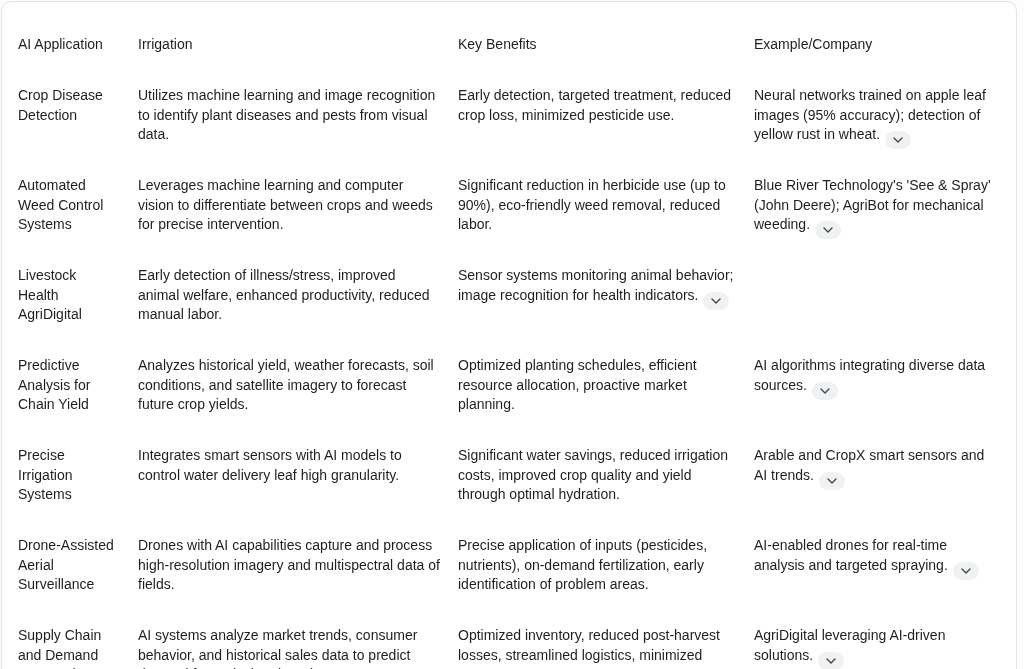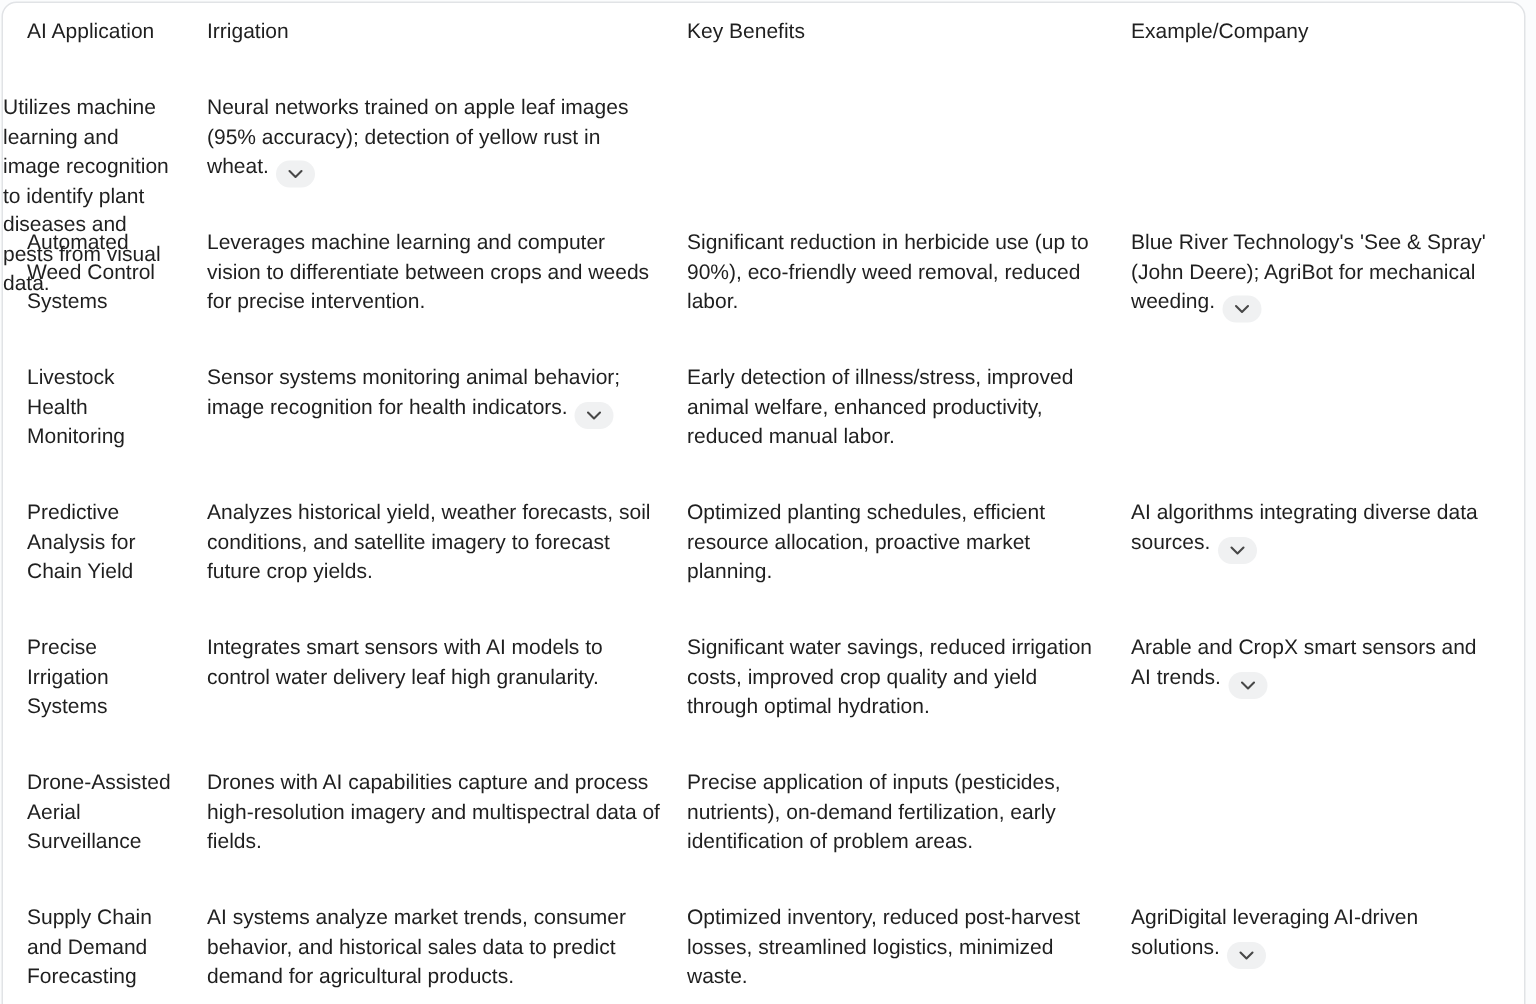--- a/index.html
+++ b/index.html
@@ -26,20 +26,21 @@
     grid-template-columns: 136px 320px 296px 1fr;
     align-items: start;
   }
   .trow.header { height: 51px; }
   .trow.body   { height: 90px; }
   .cell {
     padding-right: 18px;
     font-size: 14px;
     line-height: 19.5px;
     color: #1f1f1f;
+    margin-top: 24px;
   }
   .cell.first { padding-left: 16px; padding-right: 24px; }
   .header .cell { color: #1f1f1f; }
   .chip {
     display: inline-flex;
     align-items: center;
     justify-content: center;
     width: 26px;
     height: 18px;
     margin-left: 5px;
@@ -58,47 +59,49 @@
 <div class="table-card">
   <div>
     <div class="trow header">
       <div class="cell first">AI Application</div>
       <div class="cell">Irrigation</div>
       <div class="cell">Key Benefits</div>
       <div class="cell">Example/Company</div>
     </div>
     <div id="rows-container">
   <div class="trow body">
+    <div class="cell first"><span class="cell-text">Crop Disease Detection</span></div>
     <div class="cell"><span class="cell-text">Utilizes machine learning and image recognition to identify plant diseases and pests from visual data.</span></div>
+    <div class="cell"><span class="cell-text">Early detection, targeted treatment, reduced crop loss, minimized pesticide use.</span></div>
     <div class="cell"><span class="cell-text">Neural networks trained on apple leaf images (95% accuracy); detection of yellow rust in wheat.</span><button class="chip">
               <svg width="10" height="6" viewBox="0 0 10 6" fill="none">
                 <path d="M1 1 L5 5 L9 1" stroke="#474747" stroke-width="1.4" stroke-linecap="round" stroke-linejoin="round"></path>
               </svg>
             </button></div>
   </div>
 
   <div class="trow body">
     <div class="cell first"><span class="cell-text">Automated Weed Control Systems</span></div>
     <div class="cell"><span class="cell-text">Leverages machine learning and computer vision to differentiate between crops and weeds for precise intervention.</span></div>
     <div class="cell"><span class="cell-text">Significant reduction in herbicide use (up to 90%), eco-friendly weed removal, reduced labor.</span></div>
     <div class="cell"><span class="cell-text">Blue River Technology's 'See &amp; Spray' (John Deere); AgriBot for mechanical weeding.</span><button class="chip">
               <svg width="10" height="6" viewBox="0 0 10 6" fill="none">
                 <path d="M1 1 L5 5 L9 1" stroke="#474747" stroke-width="1.4" stroke-linecap="round" stroke-linejoin="round"></path>
               </svg>
             </button></div>
   </div>
 
   <div class="trow body">
-    <div class="cell first"><span class="cell-text">Livestock Health Monitoring</span></div>
+    <div class="cell first"><span class="cell-text">Livestock Health AgriDigital</span></div>
+    <div class="cell"><span class="cell-text">Early detection of illness/stress, improved animal welfare, enhanced productivity, reduced manual labor.</span></div>
     <div class="cell"><span class="cell-text">Sensor systems monitoring animal behavior; image recognition for health indicators.</span><button class="chip">
               <svg width="10" height="6" viewBox="0 0 10 6" fill="none">
                 <path d="M1 1 L5 5 L9 1" stroke="#474747" stroke-width="1.4" stroke-linecap="round" stroke-linejoin="round"></path>
               </svg>
             </button></div>
-    <div class="cell"><span class="cell-text">Early detection of illness/stress, improved animal welfare, enhanced productivity, reduced manual labor.</span></div>
   </div>
 
   <div class="trow body">
     <div class="cell first"><span class="cell-text">Predictive Analysis for Chain Yield</span></div>
     <div class="cell"><span class="cell-text">Analyzes historical yield, weather forecasts, soil conditions, and satellite imagery to forecast future crop yields.</span></div>
     <div class="cell"><span class="cell-text">Optimized planting schedules, efficient resource allocation, proactive market planning.</span></div>
     <div class="cell"><span class="cell-text">AI algorithms integrating diverse data sources.</span><button class="chip">
               <svg width="10" height="6" viewBox="0 0 10 6" fill="none">
                 <path d="M1 1 L5 5 L9 1" stroke="#474747" stroke-width="1.4" stroke-linecap="round" stroke-linejoin="round"></path>
               </svg>
@@ -113,20 +116,25 @@
               <svg width="10" height="6" viewBox="0 0 10 6" fill="none">
                 <path d="M1 1 L5 5 L9 1" stroke="#474747" stroke-width="1.4" stroke-linecap="round" stroke-linejoin="round"></path>
               </svg>
             </button></div>
   </div>
 
   <div class="trow body">
     <div class="cell first"><span class="cell-text">Drone-Assisted Aerial Surveillance</span></div>
     <div class="cell"><span class="cell-text">Drones with AI capabilities capture and process high-resolution imagery and multispectral data of fields.</span></div>
     <div class="cell"><span class="cell-text">Precise application of inputs (pesticides, nutrients), on-demand fertilization, early identification of problem areas.</span></div>
+    <div class="cell"><span class="cell-text">AI-enabled drones for real-time analysis and targeted spraying.</span><button class="chip">
+              <svg width="10" height="6" viewBox="0 0 10 6" fill="none">
+                <path d="M1 1 L5 5 L9 1" stroke="#474747" stroke-width="1.4" stroke-linecap="round" stroke-linejoin="round"></path>
+              </svg>
+            </button></div>
   </div>
 
   <div class="trow body">
     <div class="cell first"><span class="cell-text">Supply Chain and Demand Forecasting</span></div>
     <div class="cell"><span class="cell-text">AI systems analyze market trends, consumer behavior, and historical sales data to predict demand for agricultural products.</span></div>
     <div class="cell"><span class="cell-text">Optimized inventory, reduced post-harvest losses, streamlined logistics, minimized waste.</span></div>
     <div class="cell"><span class="cell-text">AgriDigital leveraging AI-driven solutions.</span><button class="chip">
               <svg width="10" height="6" viewBox="0 0 10 6" fill="none">
                 <path d="M1 1 L5 5 L9 1" stroke="#474747" stroke-width="1.4" stroke-linecap="round" stroke-linejoin="round"></path>
               </svg>

